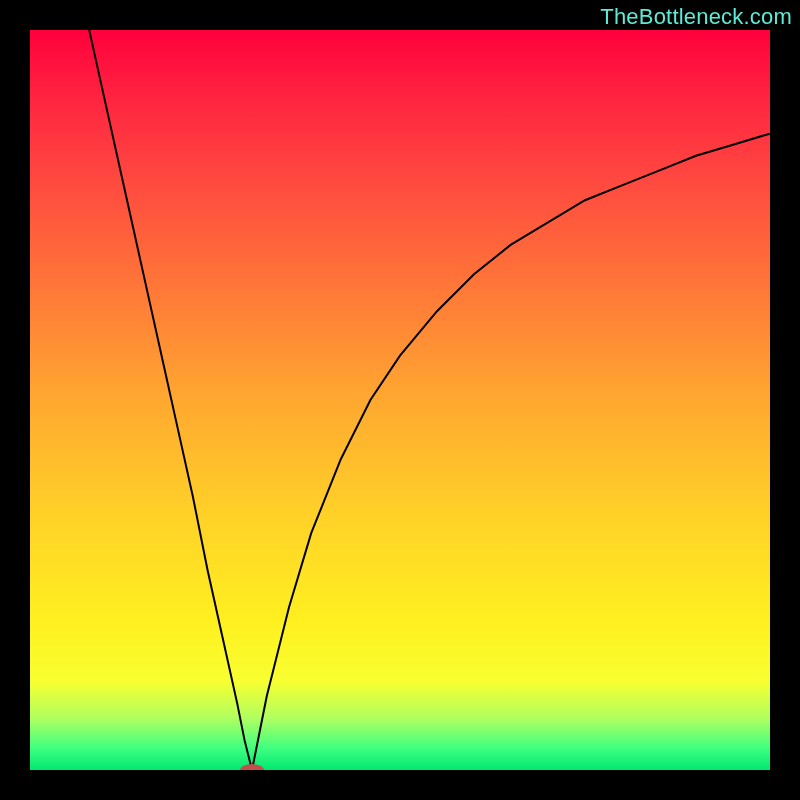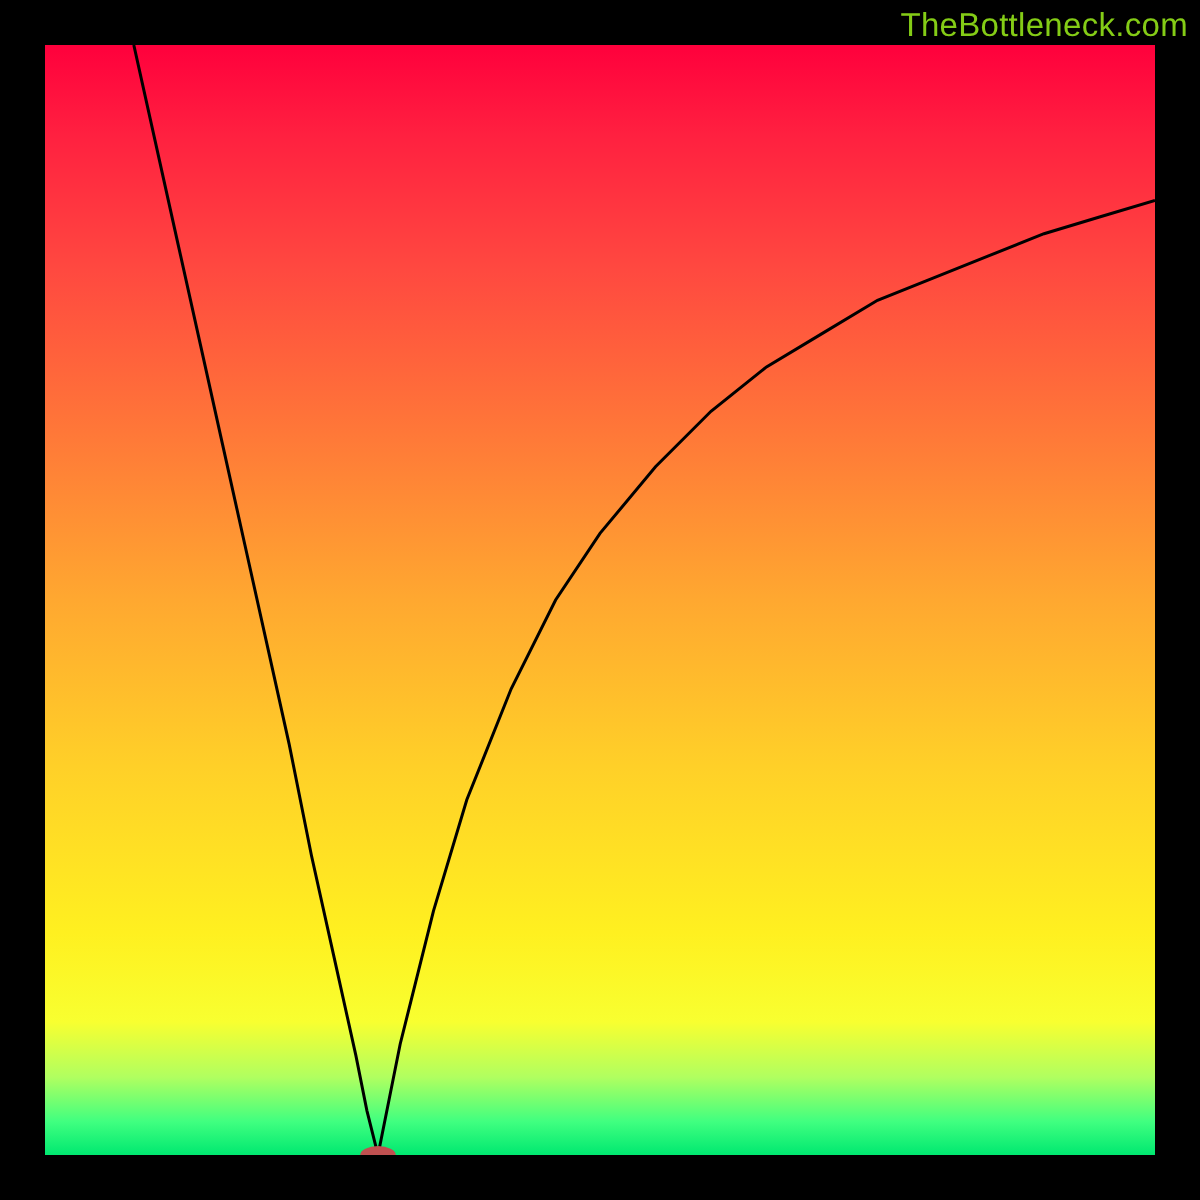--- a/index.html
+++ b/index.html
@@ -50,21 +50,21 @@
     position: absolute;
     left: 0;
     top: 0;
     width: 100%;
     height: 100%;
   }
   .watermark {
     position: absolute;
     top: 4px;
     right: 8px;
-    color: #84cc16;
+    color: #5eead4;
     font-size: 22px;
     letter-spacing: 0.2px;
     font-weight: 400;
     user-select: none;
   }
 </style>
 </head>
 <body>
 
 <div class="frame">

